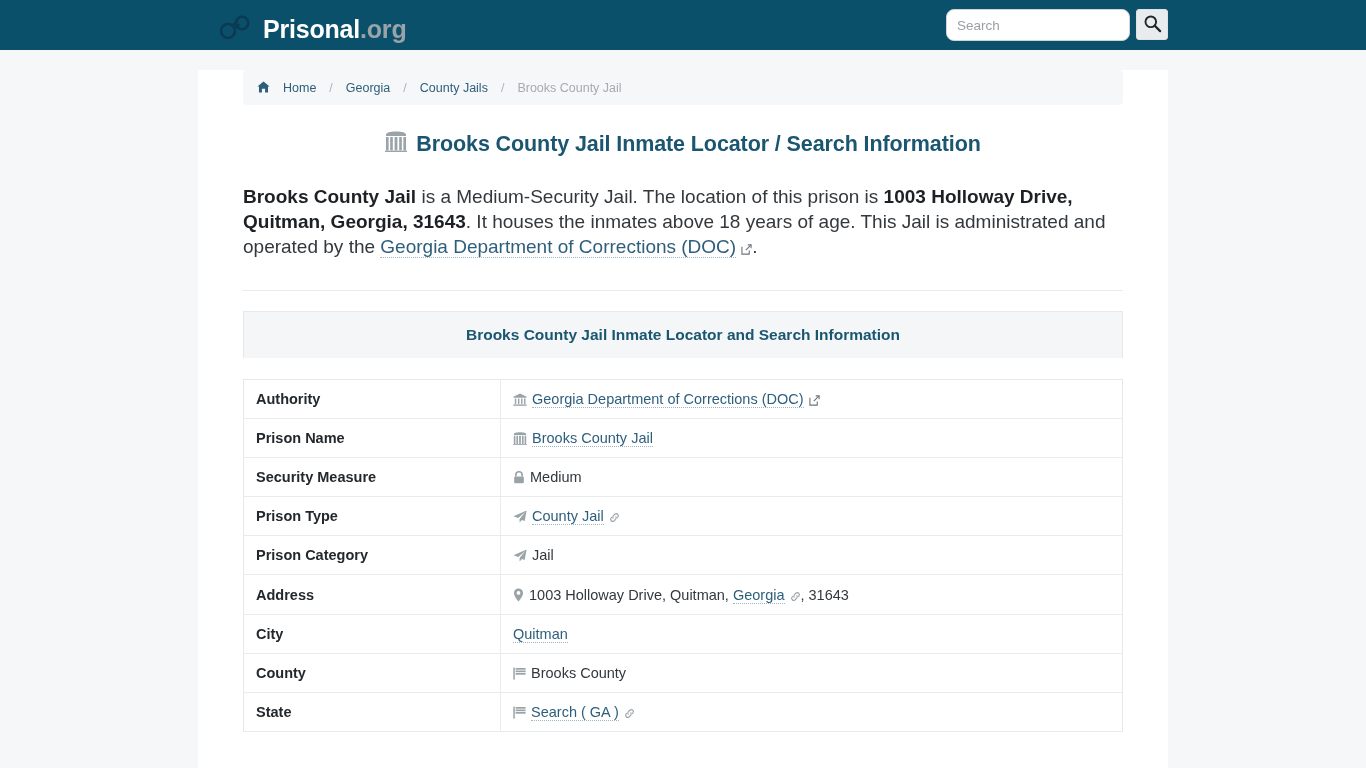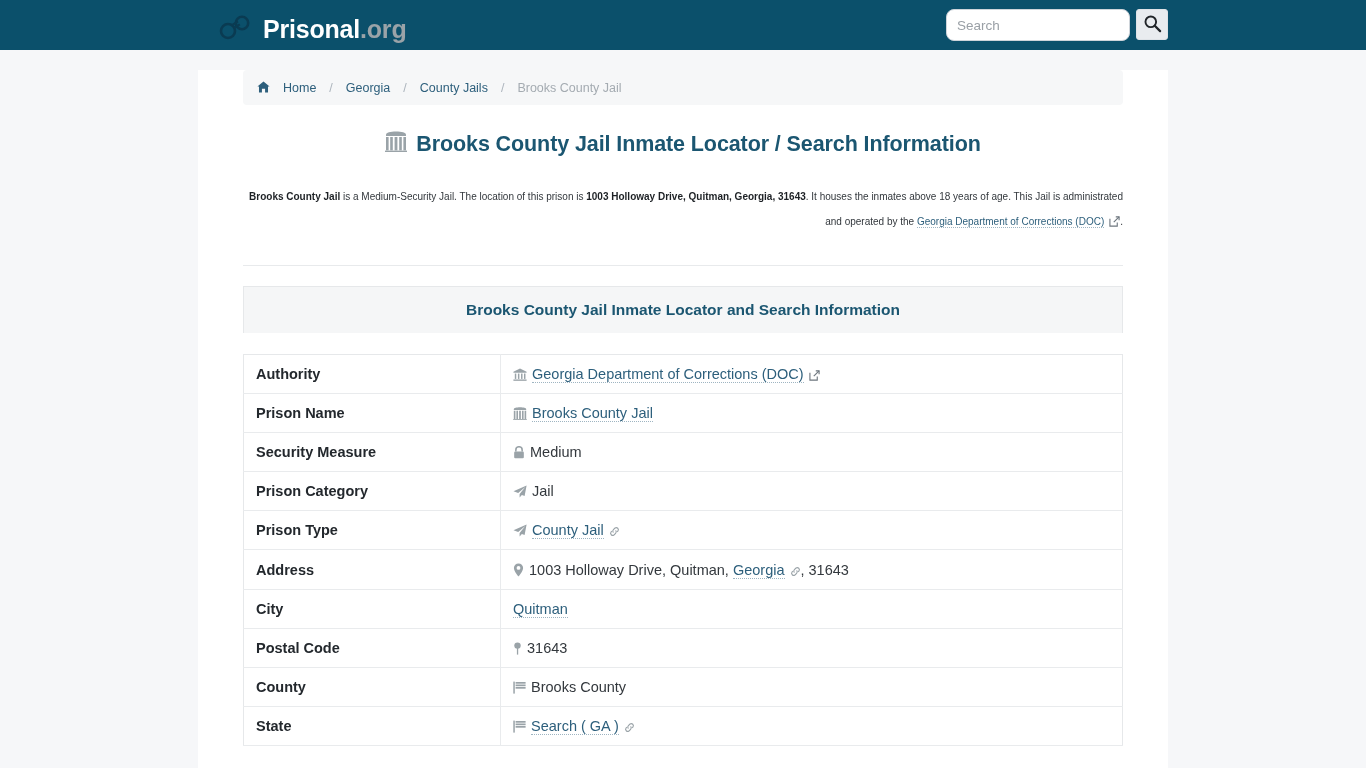--- a/index.html
+++ b/index.html
@@ -115,25 +115,24 @@
     font-weight: bold;
     letter-spacing: -0.1px;
     display: flex;
     align-items: center;
     justify-content: center;
     gap: 9px;
   }
 
   
   .intro {
-    margin: 26px 0 0 0;
-    font-size: 10px;
+    margin: 26px 12px 0 0;
+    font-size: 19px;
     line-height: 25px;
     color: #33383d;
-    text-align: right;
   }
   .intro b { color: #1d2125; font-weight: bold; }
   .doclink {
     color: #2d5f7c;
     text-decoration: none;
     border-bottom: 1px dotted #9fb5c2;
   }
 
   hr.sep {
     border: none;
@@ -311,72 +310,63 @@
           <td class="lbl">Security Measure</td>
           <td class="val">
             <span class="cellicon"><svg width="12" height="13" viewBox="0 0 12 14">
                     <path d="M2.6 6 L2.6 4.2 A3.4 3.4 0 0 1 9.4 4.2 L9.4 6" fill="none" stroke="#9aa3a8" stroke-width="1.7"></path>
                     <rect x="0.8" y="6" width="10.4" height="7.2" rx="1.2" fill="#9aa3a8"></rect>
                   </svg></span><span>Medium</span>
           </td>
         </tr>
 
         <tr>
-          <td class="lbl">Prison Category</td>
-          <td class="val">
-            <span class="cellicon"><svg width="14" height="13" viewBox="0 0 14 13">
-                    <path d="M13.6 0.4 L0.5 6.3 L5.2 7.9 L12.3 2.1 L6.6 9.1 L6.6 12.6 L8.9 9.9 L11.6 11 Z" fill="#9aa3a8"></path>
-                  </svg></span><span>Jail</span>
-          </td>
-        </tr>
-
-        <tr>
           <td class="lbl">Prison Type</td>
           <td class="val">
             <span class="cellicon"><svg width="14" height="13" viewBox="0 0 14 13">
                     <path d="M13.6 0.4 L0.5 6.3 L5.2 7.9 L12.3 2.1 L6.6 9.1 L6.6 12.6 L8.9 9.9 L11.6 11 Z" fill="#9aa3a8"></path>
                   </svg></span><a class="vlink" href="#">County Jail</a><span class="linkicon"><svg width="11" height="11" viewBox="0 0 12 12">
                     <g fill="none" stroke="#9aa3a8" stroke-width="1.2">
                       <path d="M4.8 7.2 A2.3 2.3 0 0 1 4.8 4 L6.6 2.2 A2.3 2.3 0 0 1 9.8 5.4 L8.9 6.3"></path>
                       <path d="M7.2 4.8 A2.3 2.3 0 0 1 7.2 8 L5.4 9.8 A2.3 2.3 0 0 1 2.2 6.6 L3.1 5.7"></path>
                     </g>
                   </svg></span>
           </td>
         </tr>
 
         <tr>
+          <td class="lbl">Prison Category</td>
+          <td class="val">
+            <span class="cellicon"><svg width="14" height="13" viewBox="0 0 14 13">
+                    <path d="M13.6 0.4 L0.5 6.3 L5.2 7.9 L12.3 2.1 L6.6 9.1 L6.6 12.6 L8.9 9.9 L11.6 11 Z" fill="#9aa3a8"></path>
+                  </svg></span><span>Jail</span>
+          </td>
+        </tr>
+
+        <tr>
           <td class="lbl">Address</td>
           <td class="val">
             <span class="cellicon"><svg width="11" height="14" viewBox="0 0 11 14">
                     <path d="M5.5 0.4 A4.6 4.6 0 0 0 0.9 5 C0.9 8.4 5.5 13.6 5.5 13.6 C5.5 13.6 10.1 8.4 10.1 5 A4.6 4.6 0 0 0 5.5 0.4 Z M5.5 6.8 A1.9 1.9 0 1 1 5.5 3 A1.9 1.9 0 0 1 5.5 6.8 Z" fill="#9aa3a8"></path>
                   </svg></span><span>1003 Holloway Drive, Quitman, </span><a class="vlink" href="#">Georgia</a><span class="linkicon"><svg width="11" height="11" viewBox="0 0 12 12">
                     <g fill="none" stroke="#9aa3a8" stroke-width="1.2">
                       <path d="M4.8 7.2 A2.3 2.3 0 0 1 4.8 4 L6.6 2.2 A2.3 2.3 0 0 1 9.8 5.4 L8.9 6.3"></path>
                       <path d="M7.2 4.8 A2.3 2.3 0 0 1 7.2 8 L5.4 9.8 A2.3 2.3 0 0 1 2.2 6.6 L3.1 5.7"></path>
                     </g>
                   </svg></span><span>, 31643</span>
           </td>
         </tr>
 
         <tr>
           <td class="lbl">City</td>
           <td class="val">
             <a class="vlink" href="#">Quitman</a>
           </td>
         </tr>
 
-        <tr>
-          <td class="lbl">Postal Code</td>
-          <td class="val">
-            <span class="cellicon"><svg width="9" height="13" viewBox="0 0 9 13">
-                    <circle cx="4.5" cy="3.6" r="3.2" fill="#9aa3a8"></circle>
-                    <rect x="3.9" y="5.6" width="1.3" height="7" fill="#9aa3a8"></rect>
-                  </svg></span><span>31643</span>
-          </td>
-        </tr>
 
         <tr>
           <td class="lbl">County</td>
           <td class="val">
             <span class="cellicon"><svg width="13" height="13" viewBox="0 0 13 13">
                     <rect x="0.3" y="0.6" width="1.5" height="12" fill="#9aa3a8"></rect>
                     <g fill="#9aa3a8">
                       <rect x="2.6" y="1" width="10" height="1.7"></rect>
                       <rect x="2.6" y="3.5" width="10" height="1.7"></rect>
                       <rect x="2.6" y="6" width="10" height="1.7"></rect>

